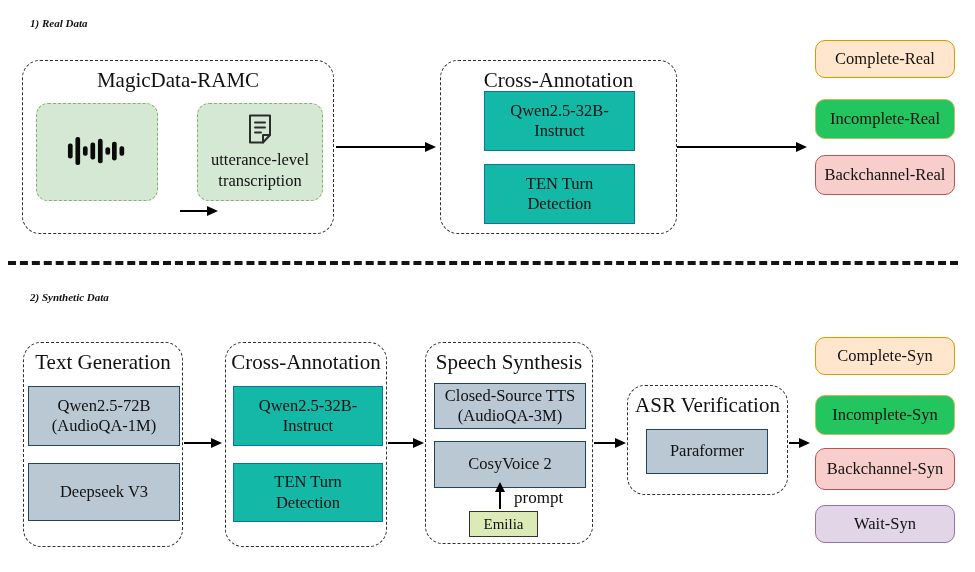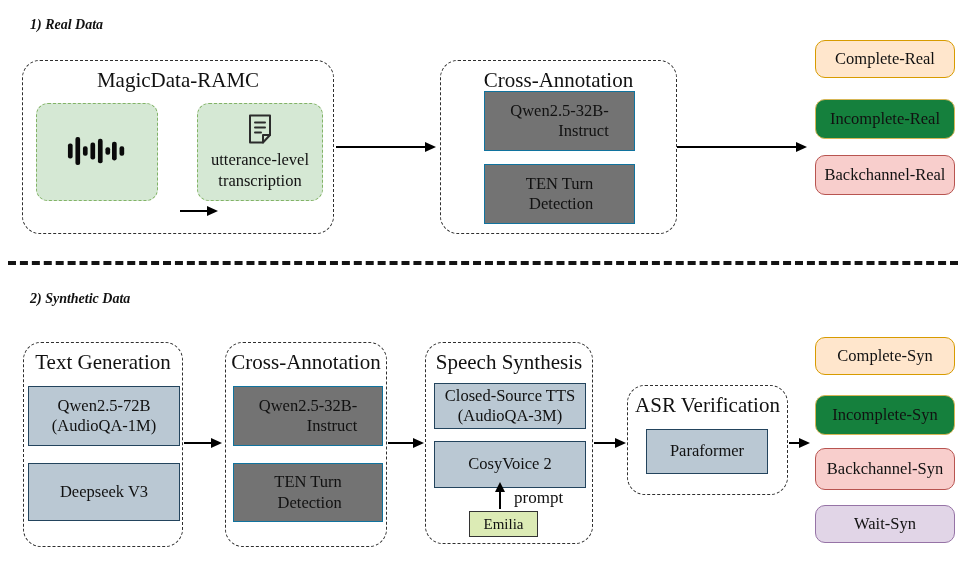--- a/index.html
+++ b/index.html
@@ -1,48 +1,48 @@
 <!DOCTYPE html>
 <html><head>
 <meta charset="utf-8">
 <style>
   html,body { margin:0; padding:0; background:#fff; }
   #canvas {
     position:relative; width:975px; height:572px; background:#ffffff;
     font-family:"Liberation Serif","DejaVu Serif",serif; color:#111;
     overflow:hidden;
   }
-  .heading { position:absolute; font-weight:bold; font-style:italic; font-size:14px; }
+  .heading { position:absolute; font-weight:bold; font-style:italic; font-size:11px; }
 
   
   .group {
     position:absolute; border:1.6px dashed #2f2f2f; border-radius:18px;
     box-sizing:border-box; background:transparent;
   }
   .group-title { text-align:center; margin-top:7px; font-size:21px; white-space:nowrap; }
 
   
   .node {
     position:absolute; box-sizing:border-box; display:flex; flex-direction:column;
     align-items:center; justify-content:center; text-align:center;
     font-size:16.5px; line-height:1.22; white-space:pre-line;
   }
   .green  { background:#D5E8D4; border:1.6px dashed #82B366; border-radius:12px; }
-  .blue   { background:#737373; border:1.6px solid #10739E;text-align:right; }
+  .blue   { background:#14b8a6; border:1.6px solid #10739E; }
   .gray   { background:#BAC8D3; border:1.6px solid #23445D; }
   .lime   { background:#DCEBB5; border:1.6px solid #333333; font-size:15px; }
 
   
   .pill {
     position:absolute; left:815px; width:140px; box-sizing:border-box;
     display:flex; align-items:center; justify-content:center;
     border-radius:10px; font-size:16.5px; white-space:nowrap;
   }
   .p-orange { background:#FFE6CC; border:1.6px solid #D79B00; }
-  .p-yellow { background:#15803d; border:1.6px solid #D6B656; }
+  .p-yellow { background:#22c55e; border:1.6px solid #D6B656; }
   .p-red    { background:#F8CECC; border:1.6px solid #B85450; }
   .p-purple { background:#E1D5E7; border:1.6px solid #9673A6; }
 
   
   .arrow { position:absolute; height:2px; background:#000; }
   .arrow::after {
     content:""; position:absolute; right:-10px; top:-4px; width:0; height:0;
     border-left:11px solid #000; border-top:5px solid transparent; border-bottom:5px solid transparent;
   }
   .arrow-up { position:absolute; width:2px; background:#000; }

